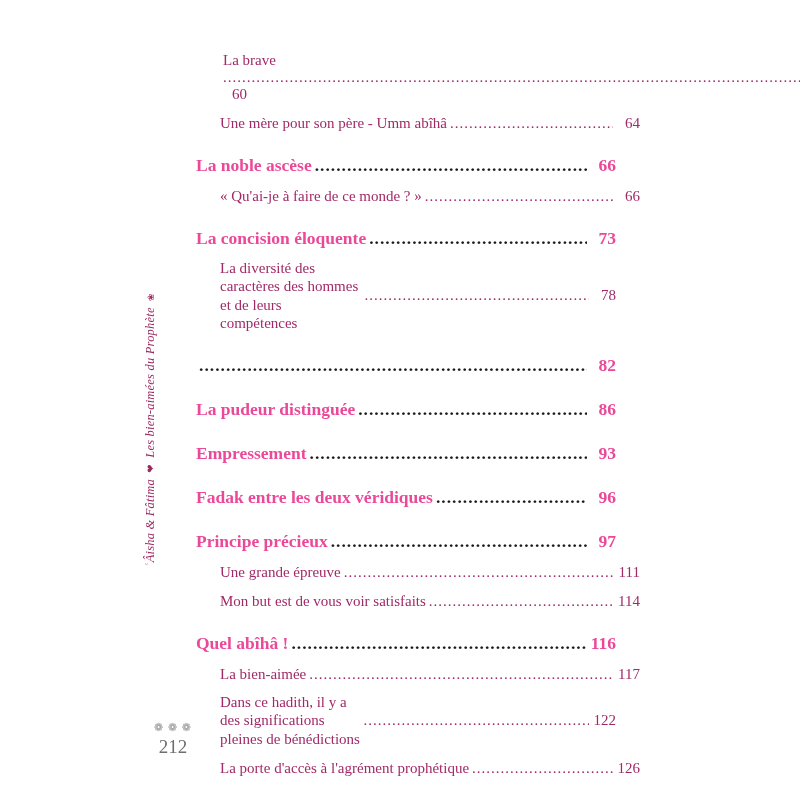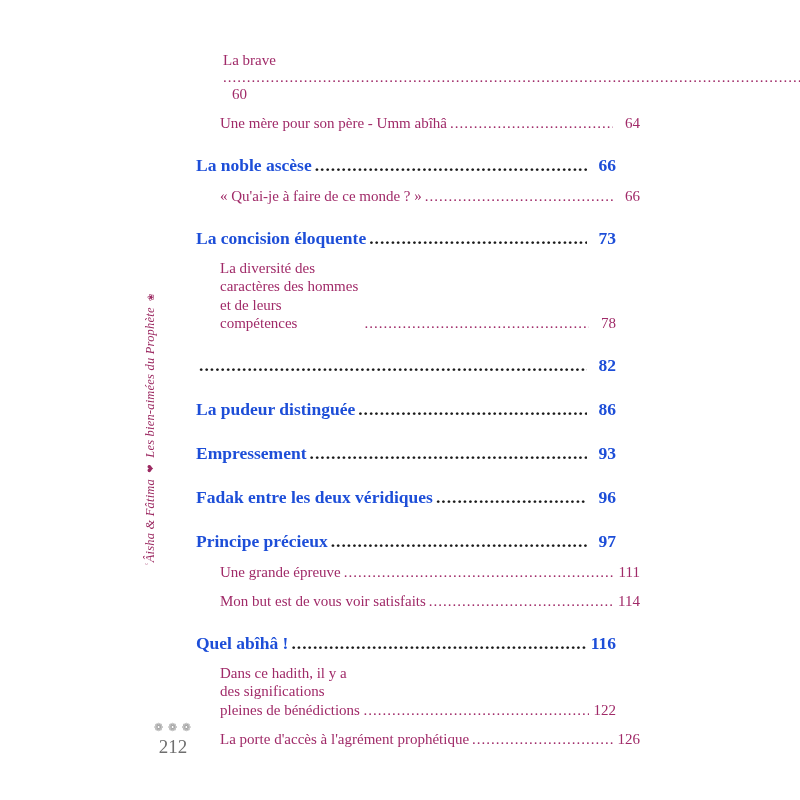--- a/index.html
+++ b/index.html
@@ -85,21 +85,21 @@
   .entry .page-no {
     flex: 0 0 auto;
     text-align: right;
     white-space: nowrap;
   }
 
   
   .lvl1 {
     font-size: 17.5px;
     font-weight: bold;
-    color: #1d4ed8;
+    color: #ec4899;
     margin-top: 23px;
     margin-bottom: 0;
   }
   .lvl1 .page-no { min-width: 26px; font-weight: bold; }
   .lvl1 .leader::before { color: #1a1a1a; }
 
   
   .lvl2 {
     font-size: 15px;
     color: #a02a68;
@@ -107,21 +107,21 @@
     padding-left: 24px;
   }
   .lvl2 .page-no { min-width: 24px; }
   .lvl2 .leader::before { color: #a02a68; }
 
   .lvl2.tight { margin-top: 12px; }
 
   
   .multiline {
     display: flex;
-    align-items: flex-end;
+    align-items: center;
     padding-left: 24px;
     margin-top: 10px;
     font-size: 15px;
     color: #a02a68;
   }
   .multiline .label {
     flex: 0 1 auto;
     white-space: normal;
     line-height: 1.22;
   }
@@ -241,20 +241,25 @@
       <span class="leader"></span>
       <span class="page-no">114</span>
     </div>
 
     <div class="entry lvl1">
       <span class="label">Quel abîhâ !</span>
       <span class="leader"></span>
       <span class="page-no">116</span>
     </div>
 
+    <div class="entry lvl2 tight">
+      <span class="label">La bien-aimée</span>
+      <span class="leader"></span>
+      <span class="page-no">117</span>
+    </div>
 
     <div class="multiline">
       <span class="label">Dans ce hadith, il y a des significations pleines de bénédictions</span>
       <span class="leader"></span>
       <span class="page-no">122</span>
     </div>
 
 
     <div class="entry lvl2 tight">
       <span class="label">La porte d'accès à l'agrément prophétique</span>

